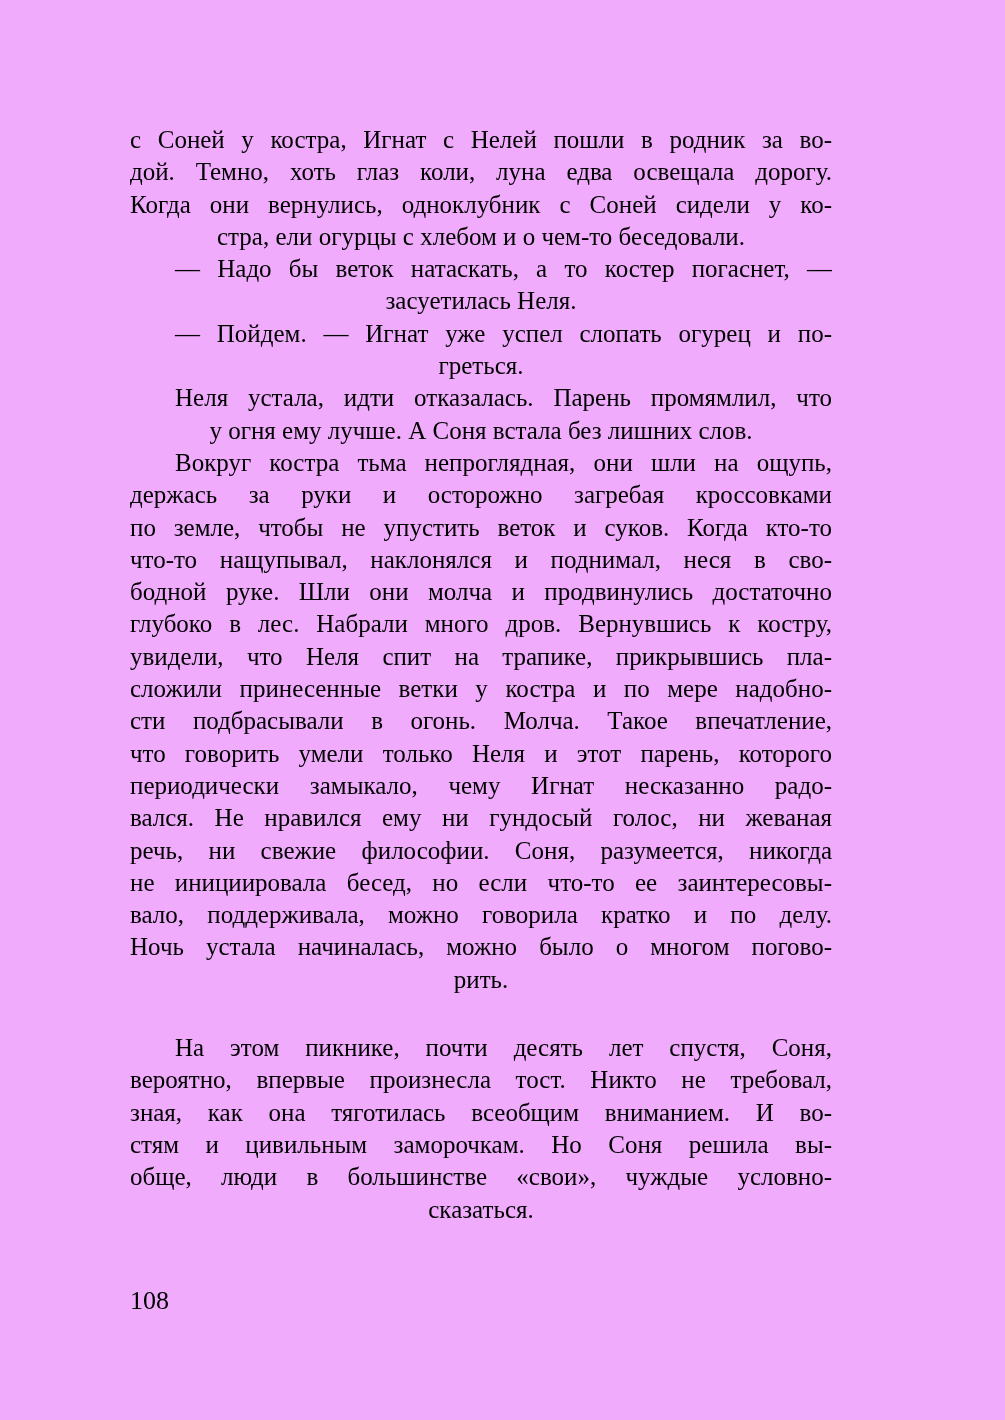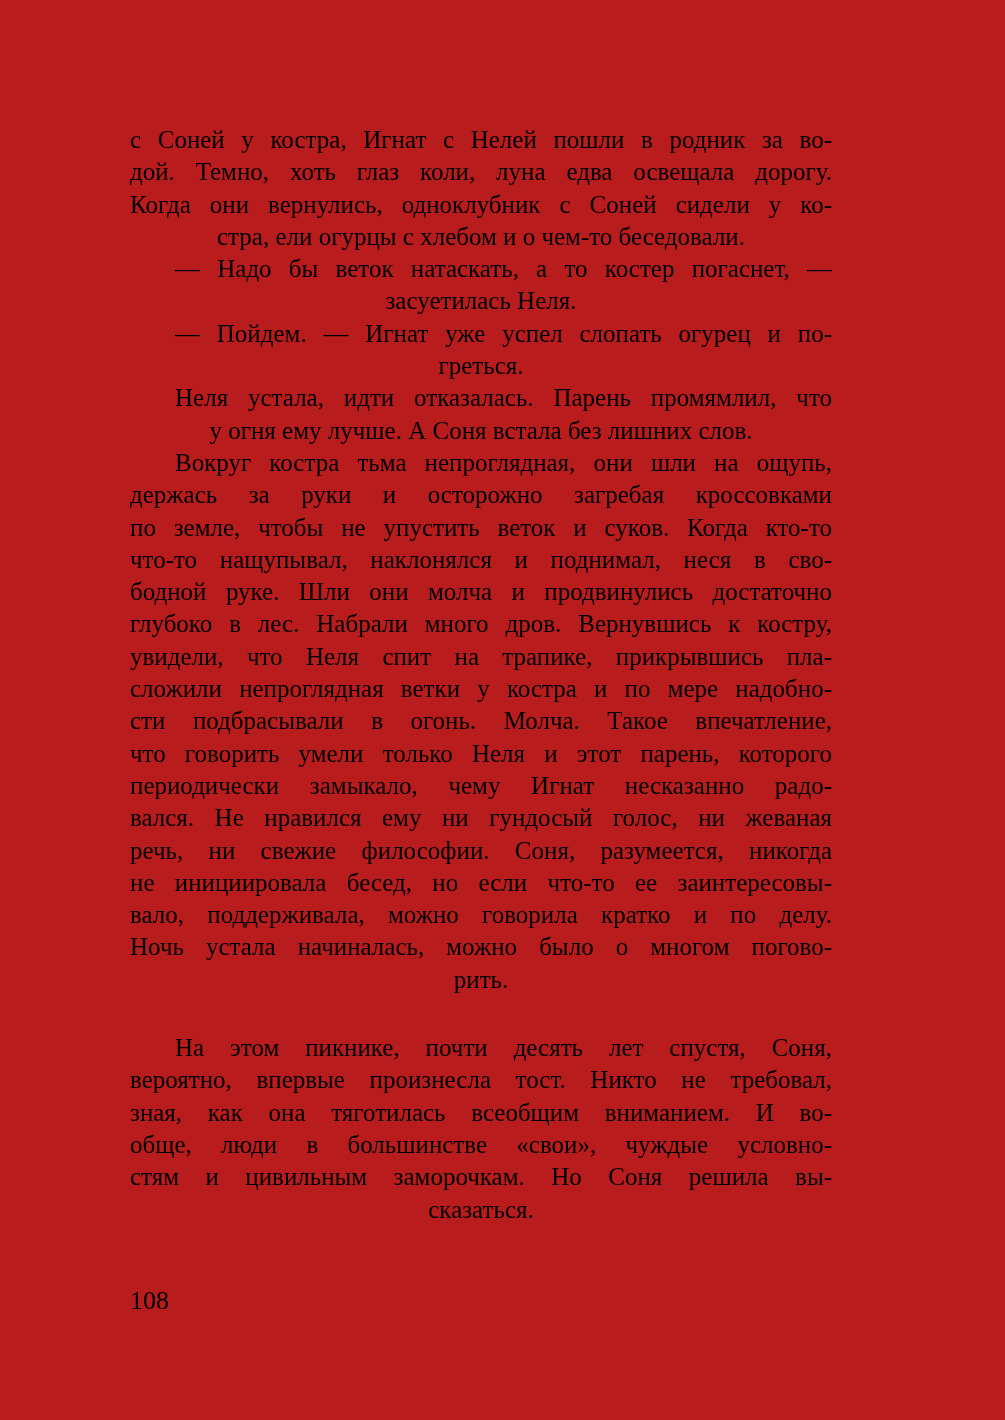--- a/index.html
+++ b/index.html
@@ -4,21 +4,21 @@
 <style>
   html, body {
     margin: 0;
     padding: 0;
     background: #ffffff;
   }
   .sheet {
     position: relative;
     width: 1005px;
     height: 1420px;
-    background: #b91c1c;
+    background: #f0abfc;
     color: #000000;
     font-family: "Liberation Serif", "DejaVu Serif", serif;
     overflow: hidden;
   }
   .text-block {
     position: absolute;
     left: 130px;
     top: 124px;
     width: 702px;
     font-size: 25px;
@@ -74,35 +74,35 @@
         <div class="line">у огня ему лучше. А Соня встала без лишних слов.</div>
       </div>
       <div class="paragraph">
         <div class="line j ind">Вокруг костра тьма непроглядная, они шли на ощупь,</div>
         <div class="line j">держась за руки и осторожно загребая кроссовками</div>
         <div class="line j">по земле, чтобы не упустить веток и суков. Когда кто-то</div>
         <div class="line j">что-то нащупывал, наклонялся и поднимал, неся в сво-</div>
         <div class="line j">бодной руке. Шли они молча и продвинулись достаточно</div>
         <div class="line j">глубоко в лес. Набрали много дров. Вернувшись к костру,</div>
         <div class="line j">увидели, что Неля спит на трапике, прикрывшись пла-</div>
-        <div class="line j">сложили непроглядная ветки у костра и по мере надобно-</div>
+        <div class="line j">сложили принесенные ветки у костра и по мере надобно-</div>
         <div class="line j">сти подбрасывали в огонь. Молча. Такое впечатление,</div>
         <div class="line j">что говорить умели только Неля и этот парень, которого</div>
         <div class="line j">периодически замыкало, чему Игнат несказанно радо-</div>
         <div class="line j">вался. Не нравился ему ни гундосый голос, ни жеваная</div>
         <div class="line j">речь, ни свежие философии. Соня, разумеется, никогда</div>
         <div class="line j">не инициировала бесед, но если что-то ее заинтересовы-</div>
         <div class="line j">вало, поддерживала, можно говорила кратко и по делу.</div>
         <div class="line j">Ночь устала начиналась, можно было о многом погово-</div>
         <div class="line">рить.</div>
       </div>
       <div class="para-gap"></div>
       <div class="paragraph">
         <div class="line j ind">На этом пикнике, почти десять лет спустя, Соня,</div>
         <div class="line j">вероятно, впервые произнесла тост. Никто не требовал,</div>
         <div class="line j">зная, как она тяготилась всеобщим вниманием. И во-</div>
+        <div class="line j">стям и цивильным заморочкам. Но Соня решила вы-</div>
         <div class="line j">обще, люди в большинстве «свои», чуждые условно-</div>
-        <div class="line j">стям и цивильным заморочкам. Но Соня решила вы-</div>
         <div class="line">сказаться.</div>
       </div>
     </div>
   <div class="page-number">108</div>
 </div>
 
 </body></html>

